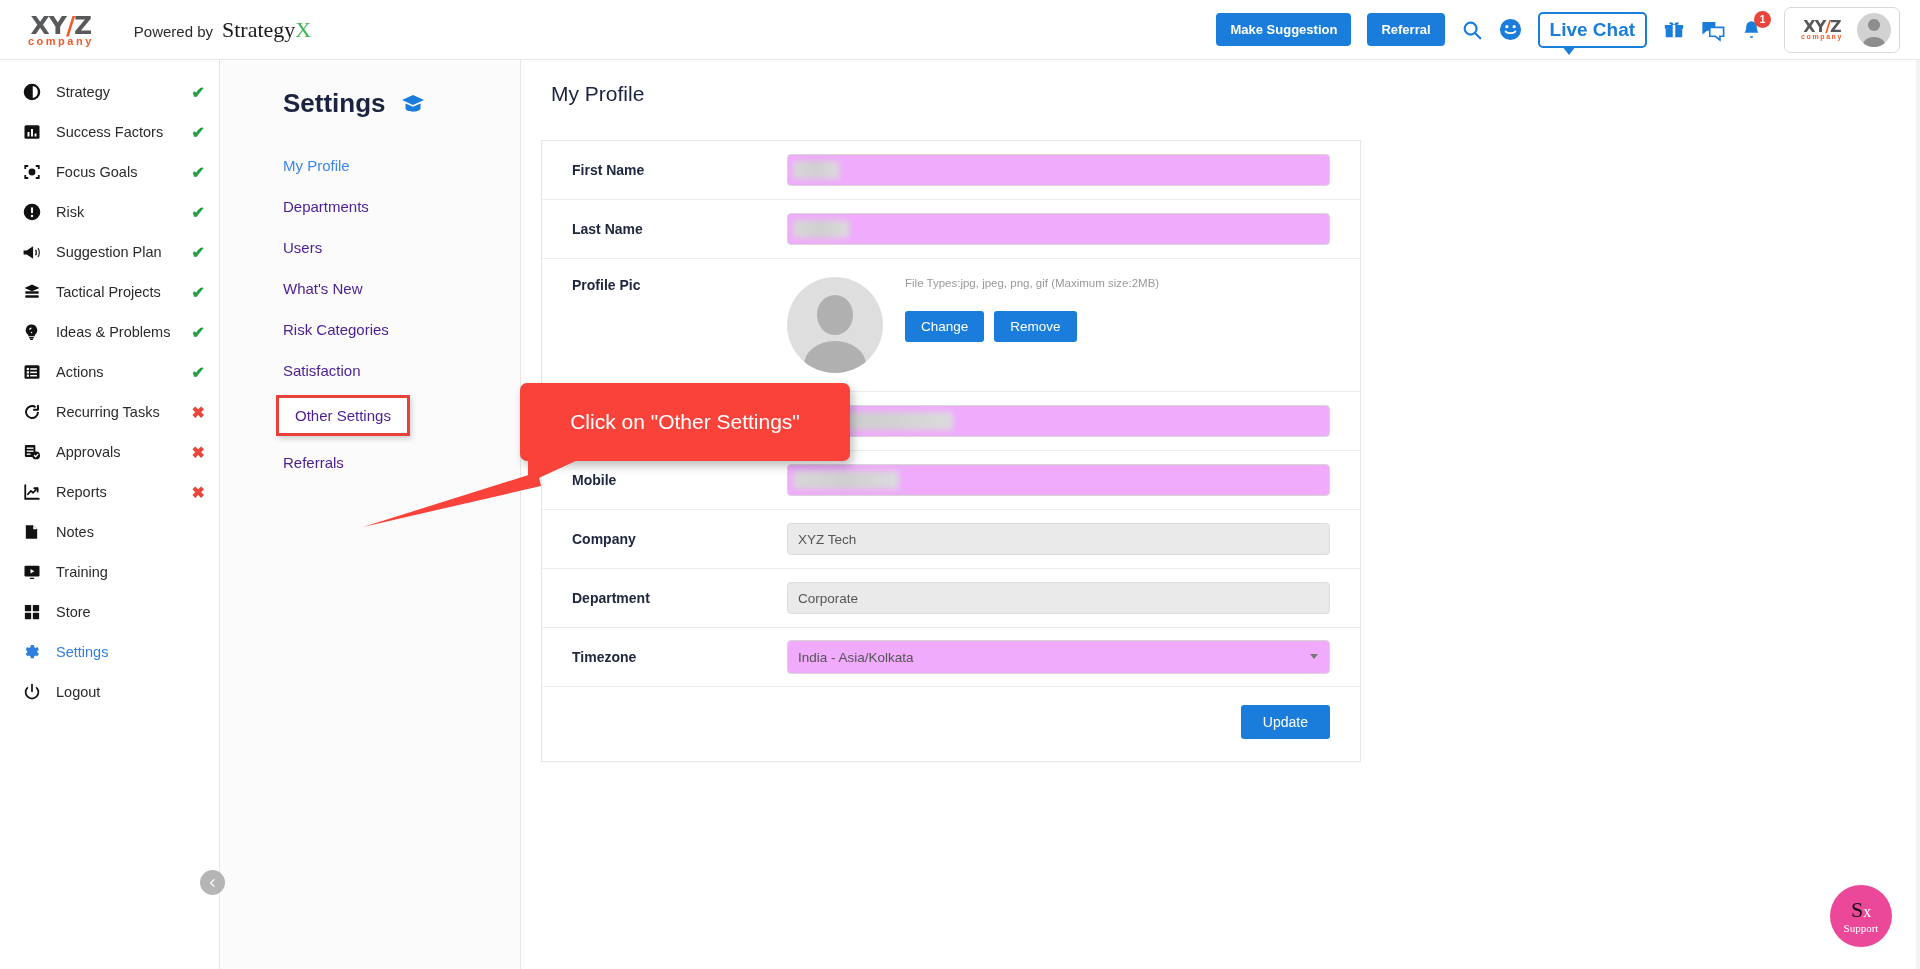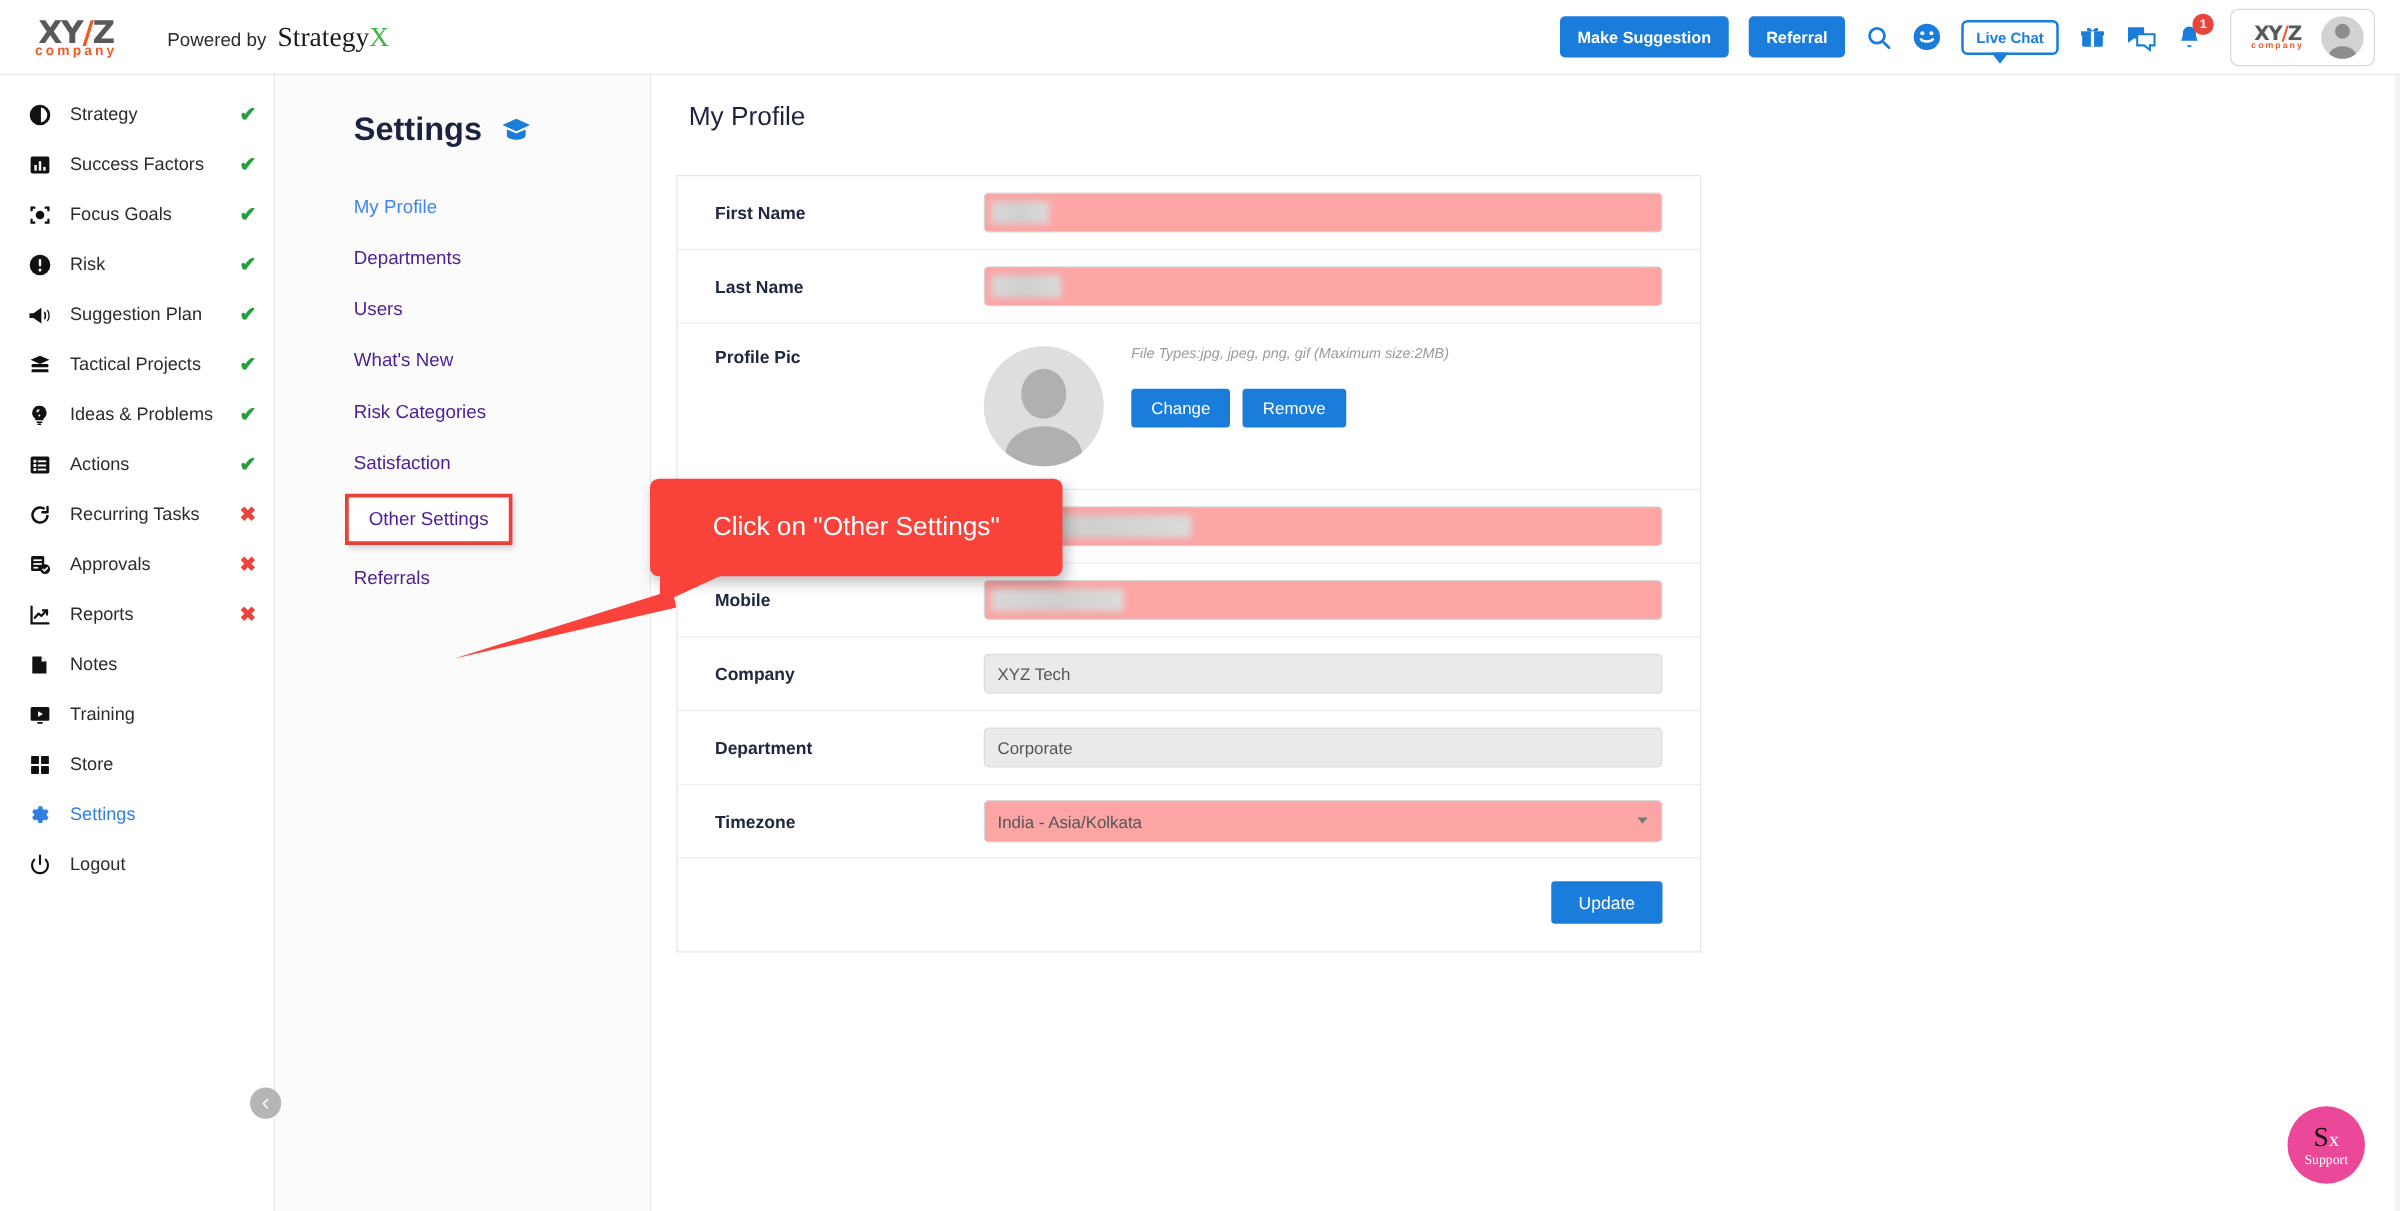--- a/index.html
+++ b/index.html
@@ -40,21 +40,21 @@
     margin-left: auto; display: flex; align-items: center; gap: 16px; margin-right: 20px;
   }
   .btn-blue {
     background: #1a7ddb; color: #fff; border: none; border-radius: 4px;
     font-size: 13px; font-weight: 600; padding: 9px 14px; cursor: pointer;
     font-family: "Liberation Sans", sans-serif;
   }
   .hdr-icon { color: #1a7ddb; cursor: pointer; display: flex; align-items: center; }
   .live-chat {
     position: relative; border: 2px solid #1a7ddb; border-radius: 5px;
-    color: #1a7ddb; font-size: 12px; font-weight: 600; padding: 5px 10px; cursor: pointer;
+    color: #1a7ddb; font-size: 19px; font-weight: 600; padding: 5px 10px; cursor: pointer;
   }
   .live-chat:after {
     content: ""; position: absolute; left: 22px; bottom: -9px;
     border-left: 7px solid transparent; border-right: 7px solid transparent;
     border-top: 9px solid #1a7ddb;
   }
   .bell-wrap { position: relative; }
   .bell-badge {
     position: absolute; top: -8px; right: -9px;
     background: #e8453c; color: #fff; border-radius: 50%;
@@ -133,21 +133,21 @@
   .card {
     position: absolute; top: 80px; left: 20px; width: 820px;
     background: #ffffff; border: 1px solid #e6e6e6;
   }
   .form-row { display: flex; align-items: center; border-bottom: 1px solid #ededed; padding: 0 30px; min-height: 59px; }
   .form-row:last-child { border-bottom: none; }
   .form-label { width: 215px; font-size: 14px; font-weight: 700; color: #20283f; flex: 0 0 215px; }
   .form-control { flex: 1; }
   .inp {
     width: 100%; height: 32px; border: 1px solid #d7d7d7; border-radius: 4px;
-    background: #fca5a5; font-size: 13.5px; color: #555; padding: 0 10px;
+    background: #f0abfc; font-size: 13.5px; color: #555; padding: 0 10px;
     font-family: "Liberation Sans", sans-serif;
   }
   .inp.disabled { background: #eaeaea; border-color: #dcdcdc; color: #555; }
   .redacted {
     position: absolute; top: 7px; left: 6px; height: 18px;
     background: linear-gradient(90deg,#d8d8d8,#cfcfcf,#dcdcdc);
     filter: blur(3px); border-radius: 2px;
   }
   .inp-wrap { position: relative; }
   .select-wrap { position: relative; }
@@ -166,21 +166,21 @@
     position: relative; overflow: hidden; flex: 0 0 96px;
   }
   .big-avatar:before {
     content: ""; position: absolute; top: 18px; left: 50%; transform: translateX(-50%);
     width: 36px; height: 40px; border-radius: 50%; background: #b0b0b0;
   }
   .big-avatar:after {
     content: ""; position: absolute; bottom: -16px; left: 50%; transform: translateX(-50%);
     width: 62px; height: 48px; border-radius: 50% 50% 0 0; background: #b0b0b0;
   }
-  .file-hint { font-size: 11.5px; color: #9a9a9a; margin-bottom: 22px; font-style: italic; }
+  .file-hint { font-size: 11.5px; color: #9a9a9a; margin-bottom: 22px; }
   .pic-btns { display: flex; gap: 10px; }
   .pic-btns .btn-blue { padding: 8px 16px; border-radius: 3px; font-weight: 400; font-size: 13.5px; }
 
   .card-footer { padding: 18px 30px 22px; display: flex; justify-content: flex-end; }
   .update-btn { padding: 9px 22px; border-radius: 3px; font-weight: 400; font-size: 14px; }
 
   
   .callout-arrow {
     position: absolute; left: 363px; top: 472px; z-index: 14; pointer-events: none;
   }

